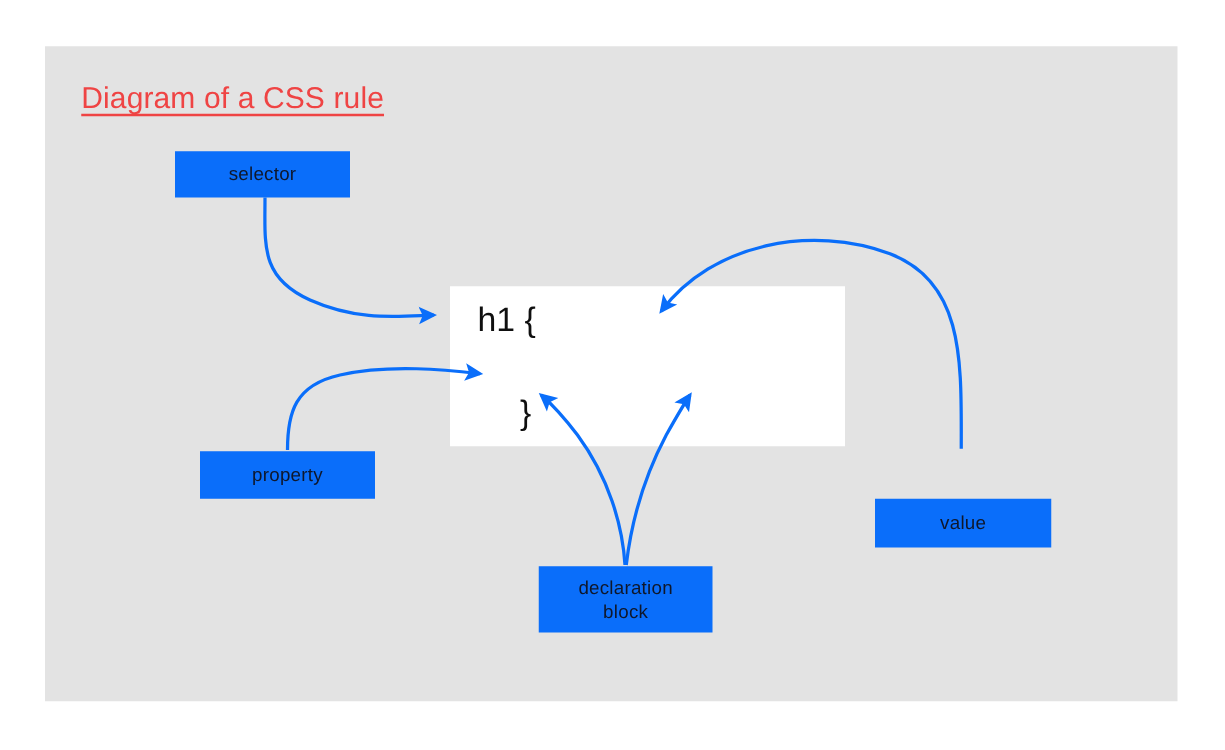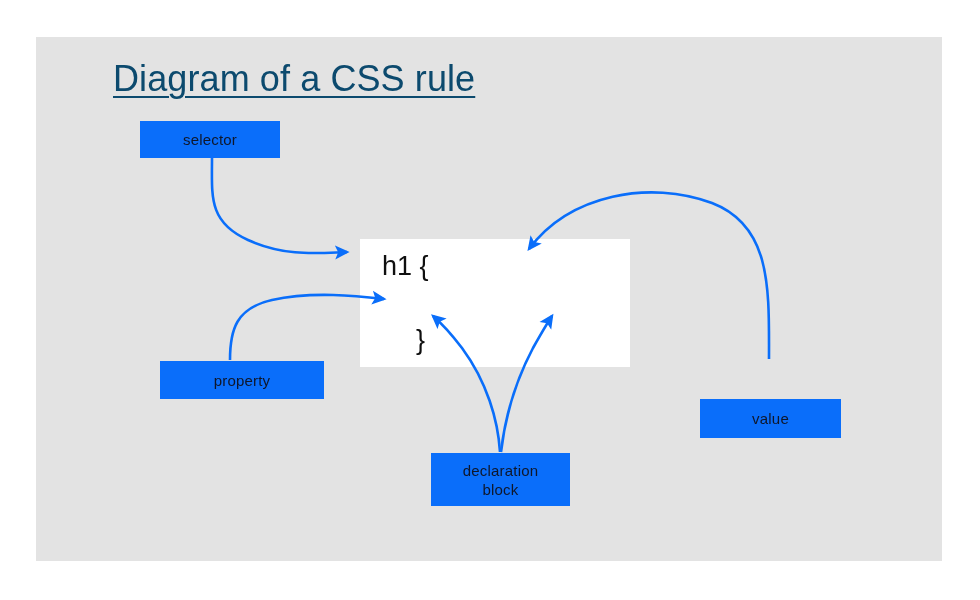--- a/index.html
+++ b/index.html
@@ -24,35 +24,34 @@
     left: 36px;
     top: 37px;
     width: 906px;
     height: 524px;
     background: #e3e3e3;
   }
   #diagram-title {
     position: absolute;
     left: 65px;
     top: 62px;
-    font-size: 36px;
+    font-size: 24px;
     line-height: 34px;
-    color: #0c4a6e;
+    color: #ef4444;
     letter-spacing: 0.1px;
     text-decoration: underline;
     text-underline-offset: 5px;
     text-decoration-thickness: 2px;
     white-space: nowrap;
-    margin-left: 48px;
   }
   #code-block {
     position: absolute;
     left: 360px;
-    top: 239px;
-    width: 270px;
+    top: 229px;
+    width: 316px;
     height: 128px;
     background: #ffffff;
   }
   .code-line {
     position: absolute;
     font-family: "Liberation Sans", sans-serif;
     font-size: 27px;
     line-height: 27px;
     color: #0f0f0f;
     white-space: pre;
@@ -68,21 +67,21 @@
     display: flex;
     align-items: center;
     justify-content: center;
     text-align: center;
     font-size: 15px;
     line-height: 19px;
     letter-spacing: 0.2px;
     box-sizing: border-box;
   }
   #box-selector          { left: 140px; top: 121px; width: 140px; height: 37px; }
-  #box-property          { left: 160px; top: 361px; width: 164px; height: 38px; }
+  #box-property          { left: 160px; top: 361px; width: 140px; height: 38px; }
   #box-value             { left: 700px; top: 360px; width: 141px; height: 39px; margin-top: 39px; }
   #box-declaration-block { left: 431px; top: 453px; width: 139px; height: 53px; }
 
   #arrow-layer {
     position: absolute;
     left: 0;
     top: 0;
     width: 980px;
     height: 600px;
     pointer-events: none;

